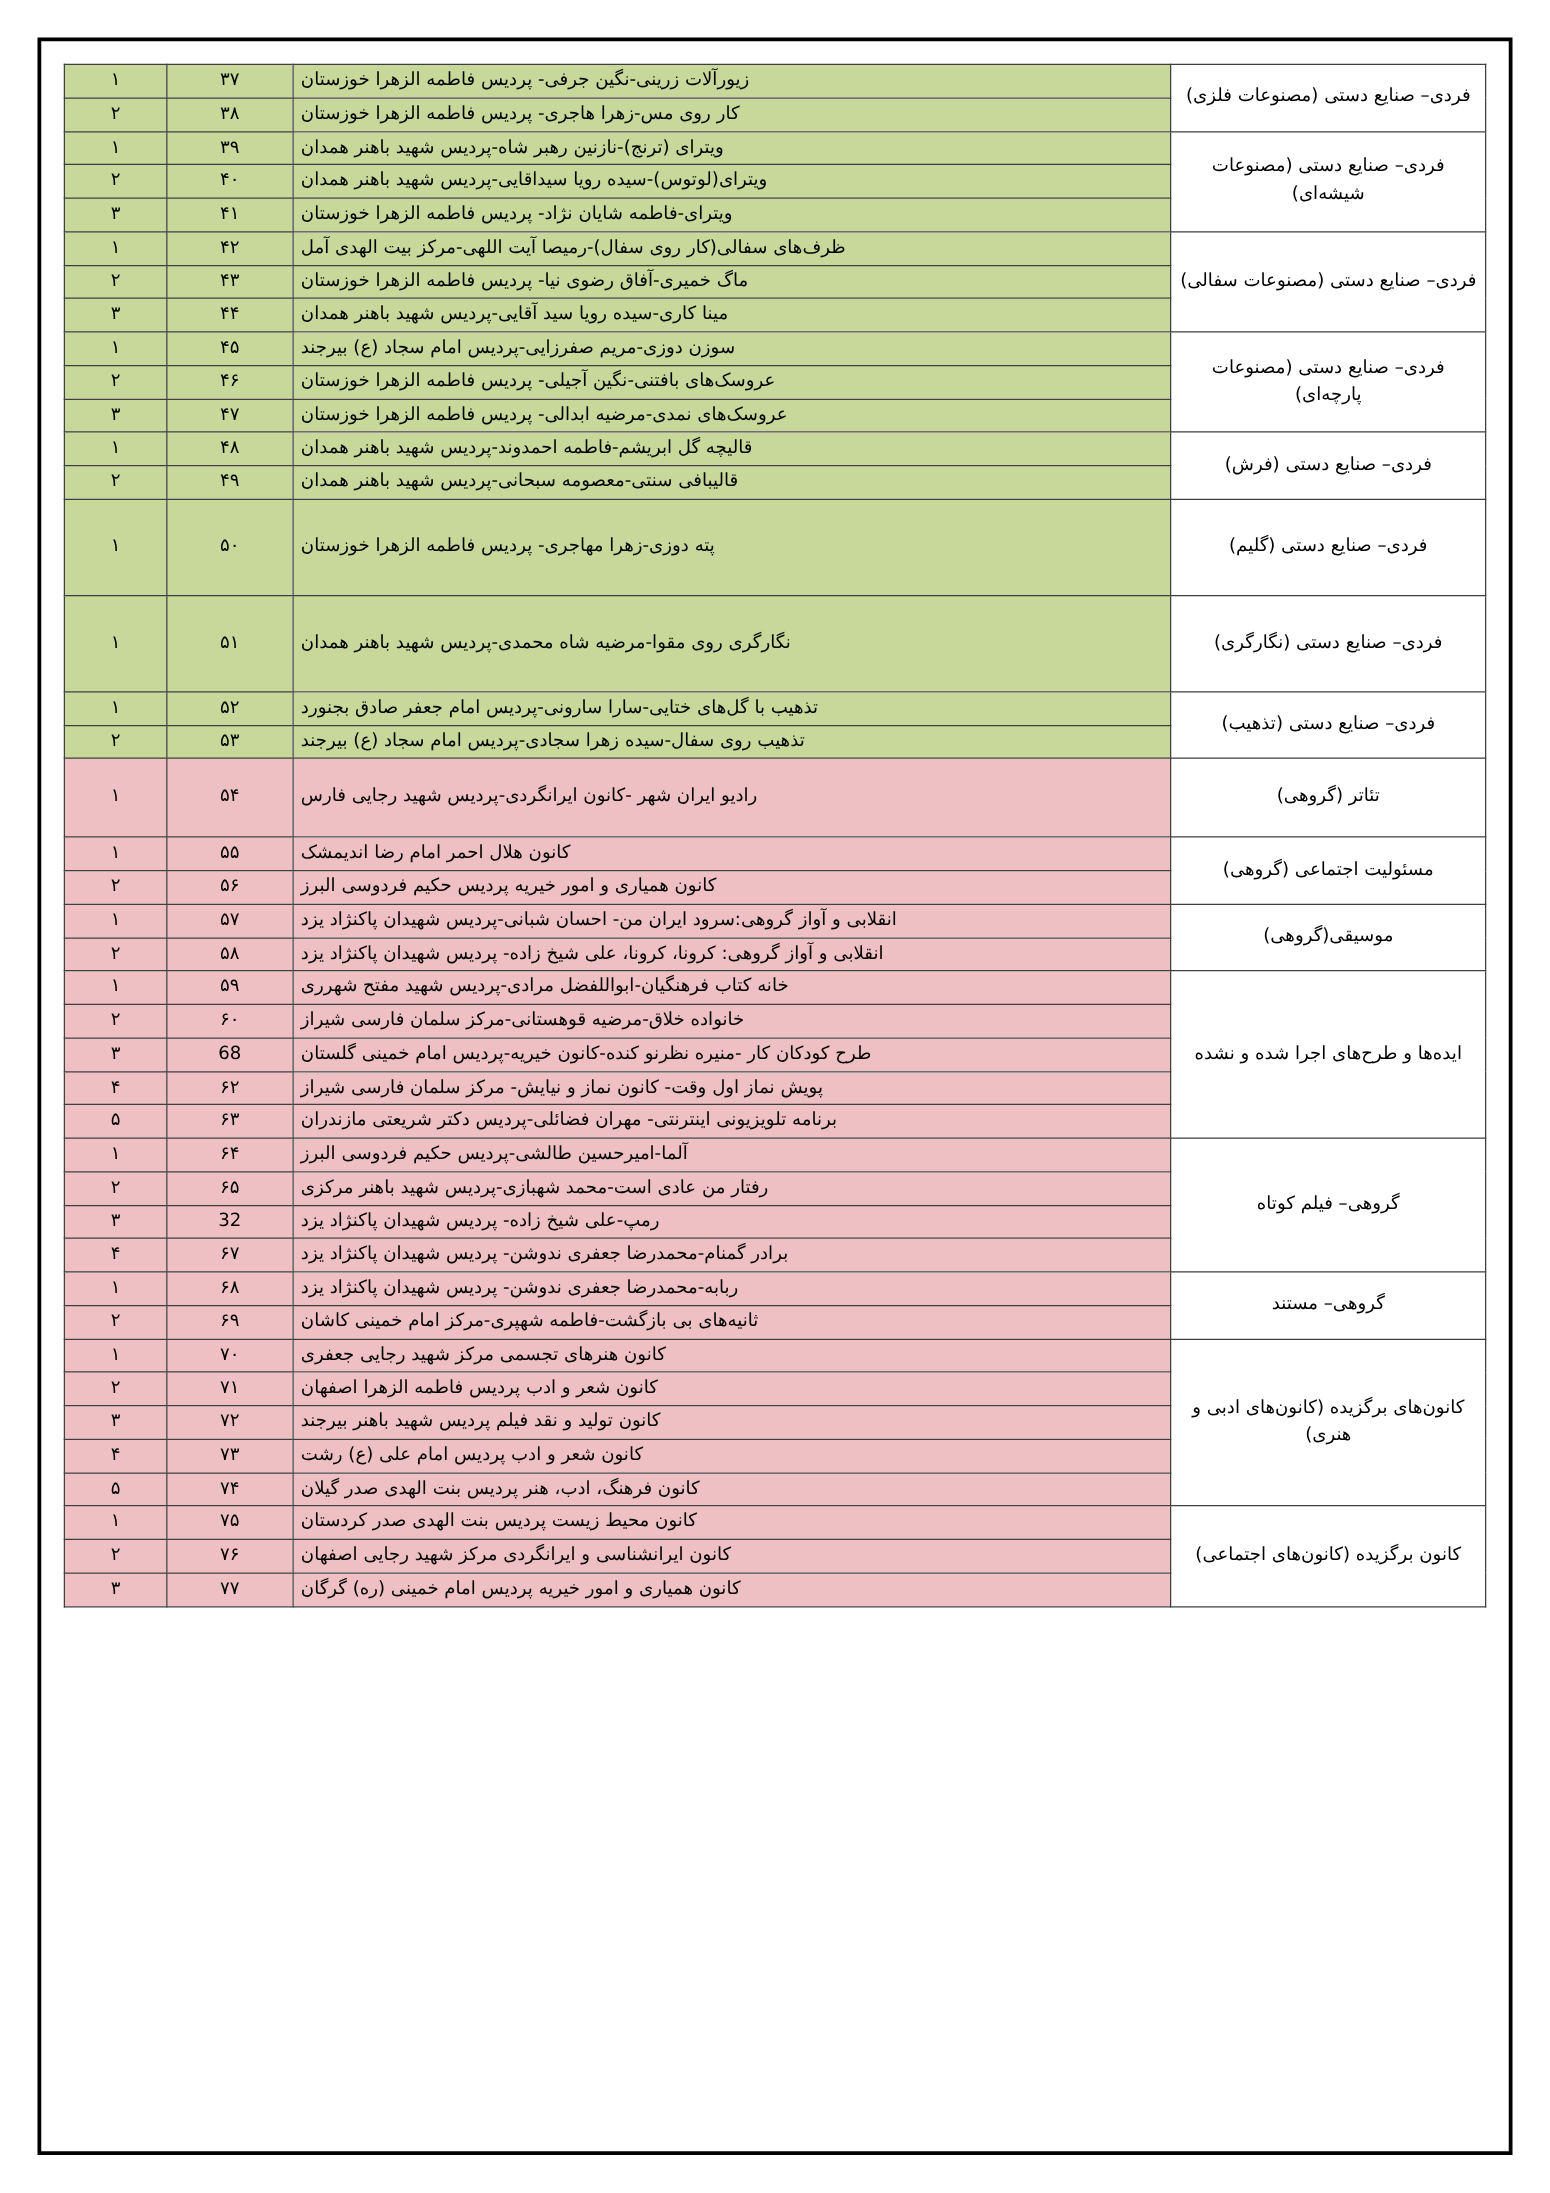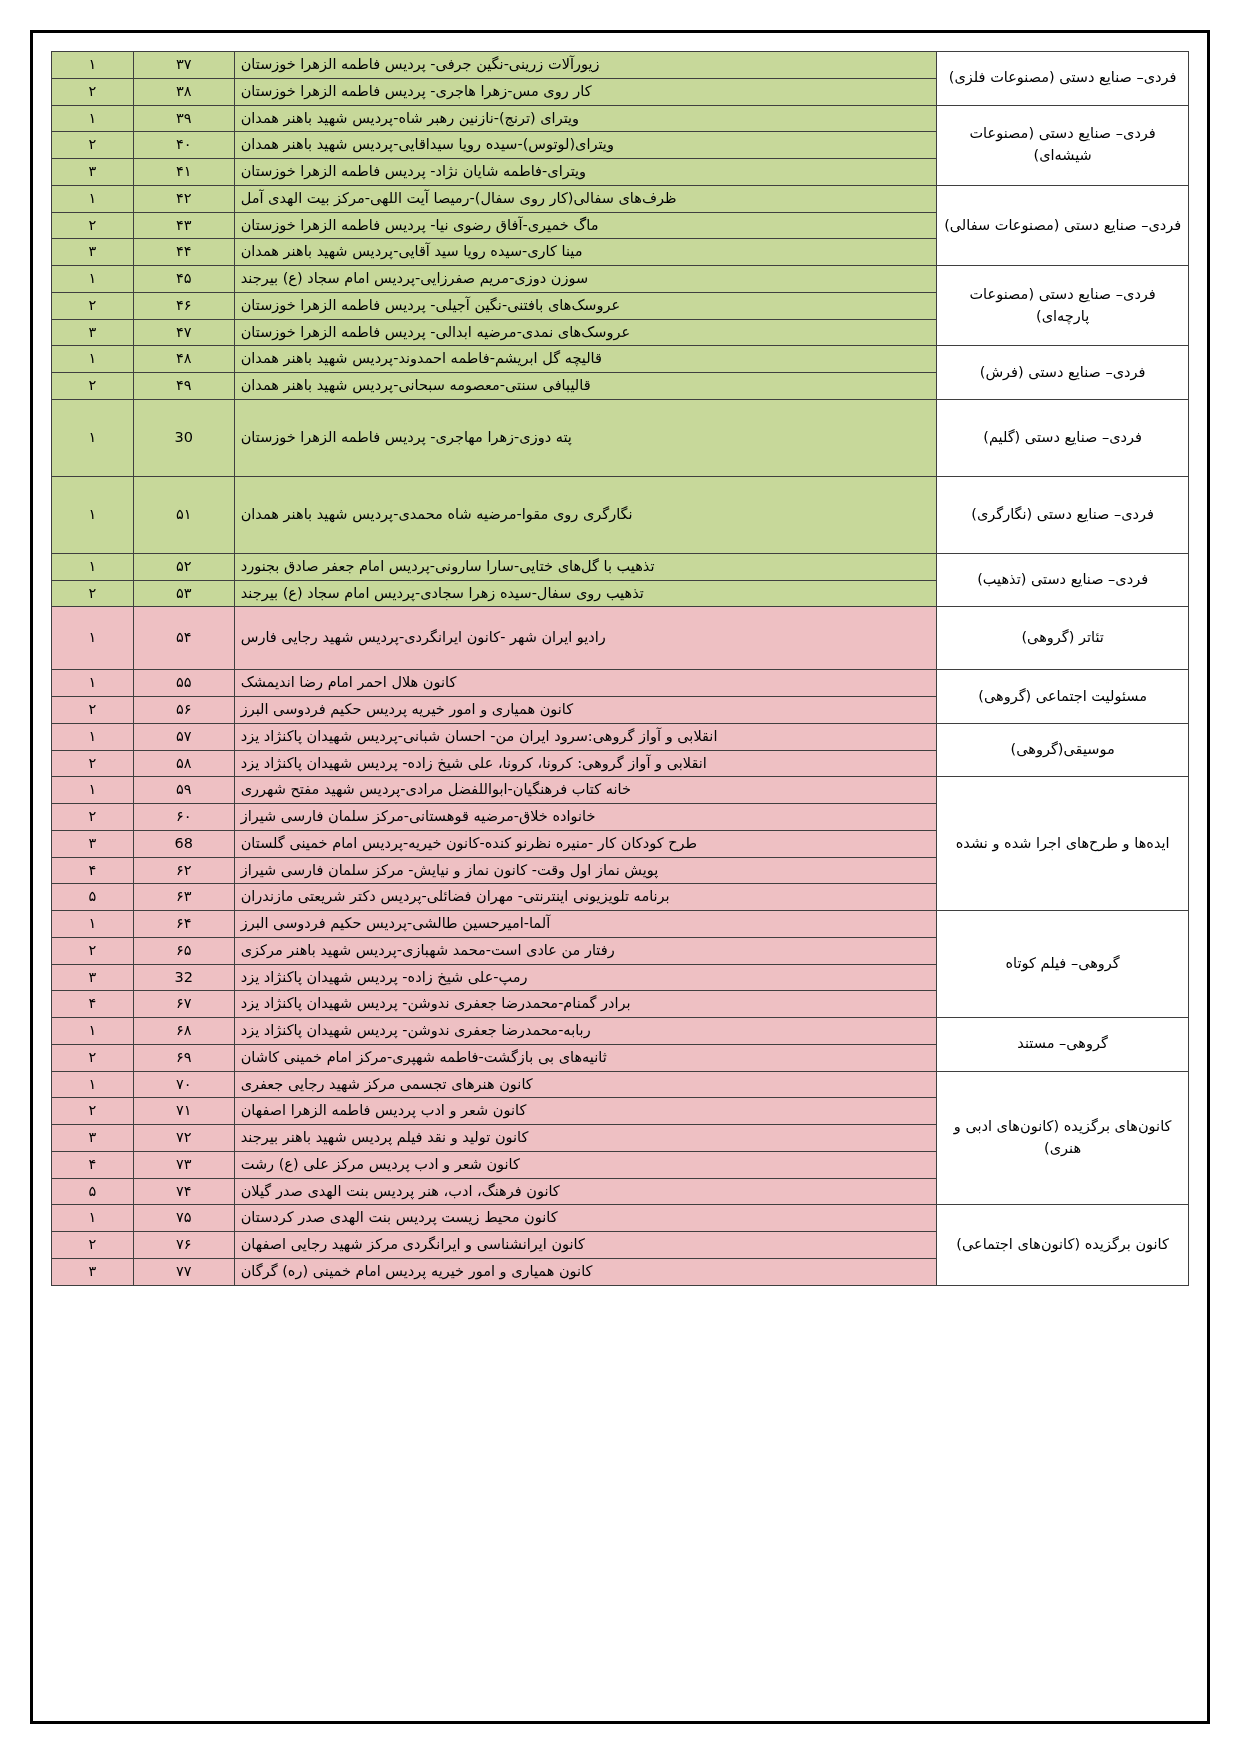--- a/index.html
+++ b/index.html
@@ -159,21 +159,21 @@
             <td class="count">۱</td>
           </tr>
           <tr class="green">
             <td class="title">قالیبافی سنتی-معصومه سبحانی-پردیس شهید باهنر همدان</td>
             <td class="num">۴۹</td>
             <td class="count">۲</td>
           </tr>
           <tr class="green xtall">
             <td class="cat" rowspan="1">فردی– صنایع دستی (گلیم)</td>
             <td class="title">پته دوزی-زهرا مهاجری- پردیس فاطمه الزهرا خوزستان</td>
-            <td class="num">30</td>
+            <td class="num">۵۰</td>
             <td class="count">۱</td>
           </tr>
           <tr class="green xtall">
             <td class="cat" rowspan="1">فردی– صنایع دستی (نگارگری)</td>
             <td class="title">نگارگری روی مقوا-مرضیه شاه محمدی-پردیس شهید باهنر همدان</td>
             <td class="num">۵۱</td>
             <td class="count">۱</td>
           </tr>
           <tr class="green">
             <td class="cat" rowspan="2">فردی– صنایع دستی (تذهیب)</td>
@@ -282,21 +282,21 @@
             <td class="title">کانون شعر و ادب پردیس فاطمه الزهرا اصفهان</td>
             <td class="num">۷۱</td>
             <td class="count">۲</td>
           </tr>
           <tr class="pink">
             <td class="title">کانون تولید و نقد فیلم پردیس شهید باهنر بیرجند</td>
             <td class="num">۷۲</td>
             <td class="count">۳</td>
           </tr>
           <tr class="pink">
-            <td class="title">کانون شعر و ادب پردیس مرکز علی (ع) رشت</td>
+            <td class="title">کانون شعر و ادب پردیس امام علی (ع) رشت</td>
             <td class="num">۷۳</td>
             <td class="count">۴</td>
           </tr>
           <tr class="pink">
             <td class="title">کانون فرهنگ، ادب، هنر پردیس بنت الهدی صدر گیلان</td>
             <td class="num">۷۴</td>
             <td class="count">۵</td>
           </tr>
           <tr class="pink">
             <td class="cat bold" rowspan="3">کانون برگزیده (کانون‌های اجتماعی)</td>

